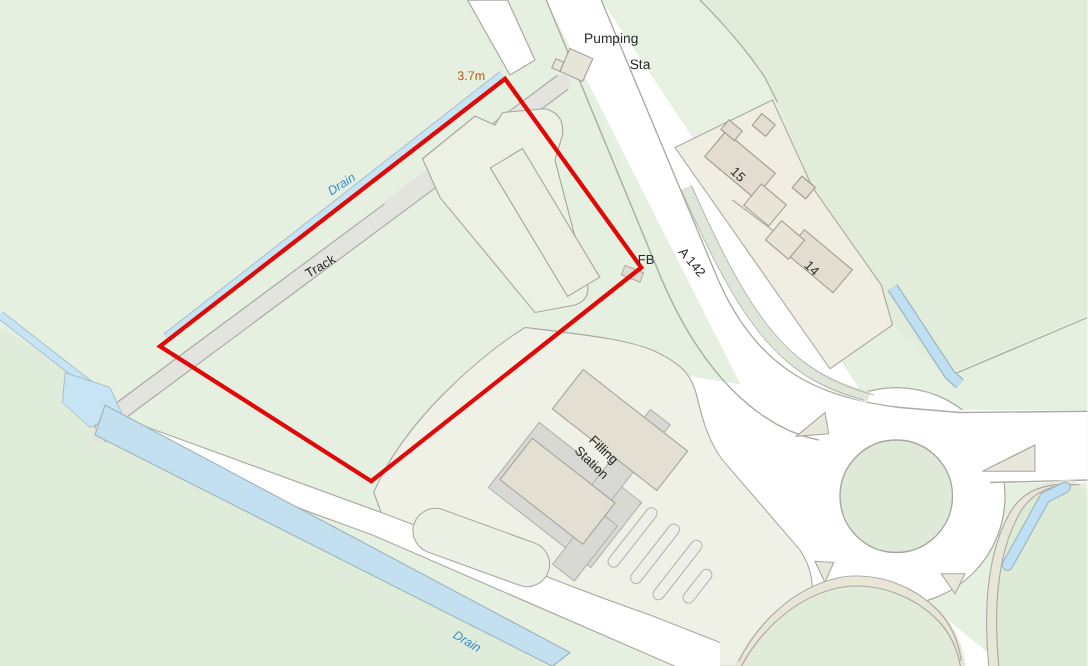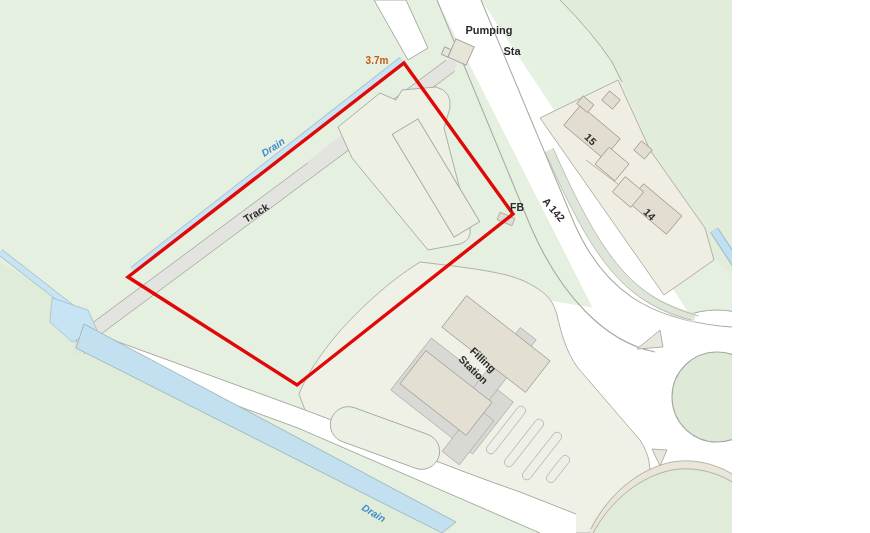--- a/index.html
+++ b/index.html
@@ -1,16 +1,16 @@
 <!DOCTYPE html>
 <html><head>
 <meta charset="utf-8">
 <style>
   html,body{margin:0;padding:0;background:#fff;}
-  .map-wrap{width:732px;height:533px;overflow:hidden;position:relative;font-weight:bold;}
+  .map-wrap{width:870px;height:533px;overflow:hidden;position:relative;}
   svg{display:block;}
   text{font-family:"Liberation Sans","DejaVu Sans",sans-serif;fill:#2b2b2b;}
   .lbl{font-size:10.5px;}
   .lbl-lg{font-size:11px;}
   .lbl-water{font-size:10px;font-style:italic;fill:#3f8ccb;}
   .lbl-spot{font-size:10px;fill:#c25b1e;}
 </style>
 </head>
 <body>
 

